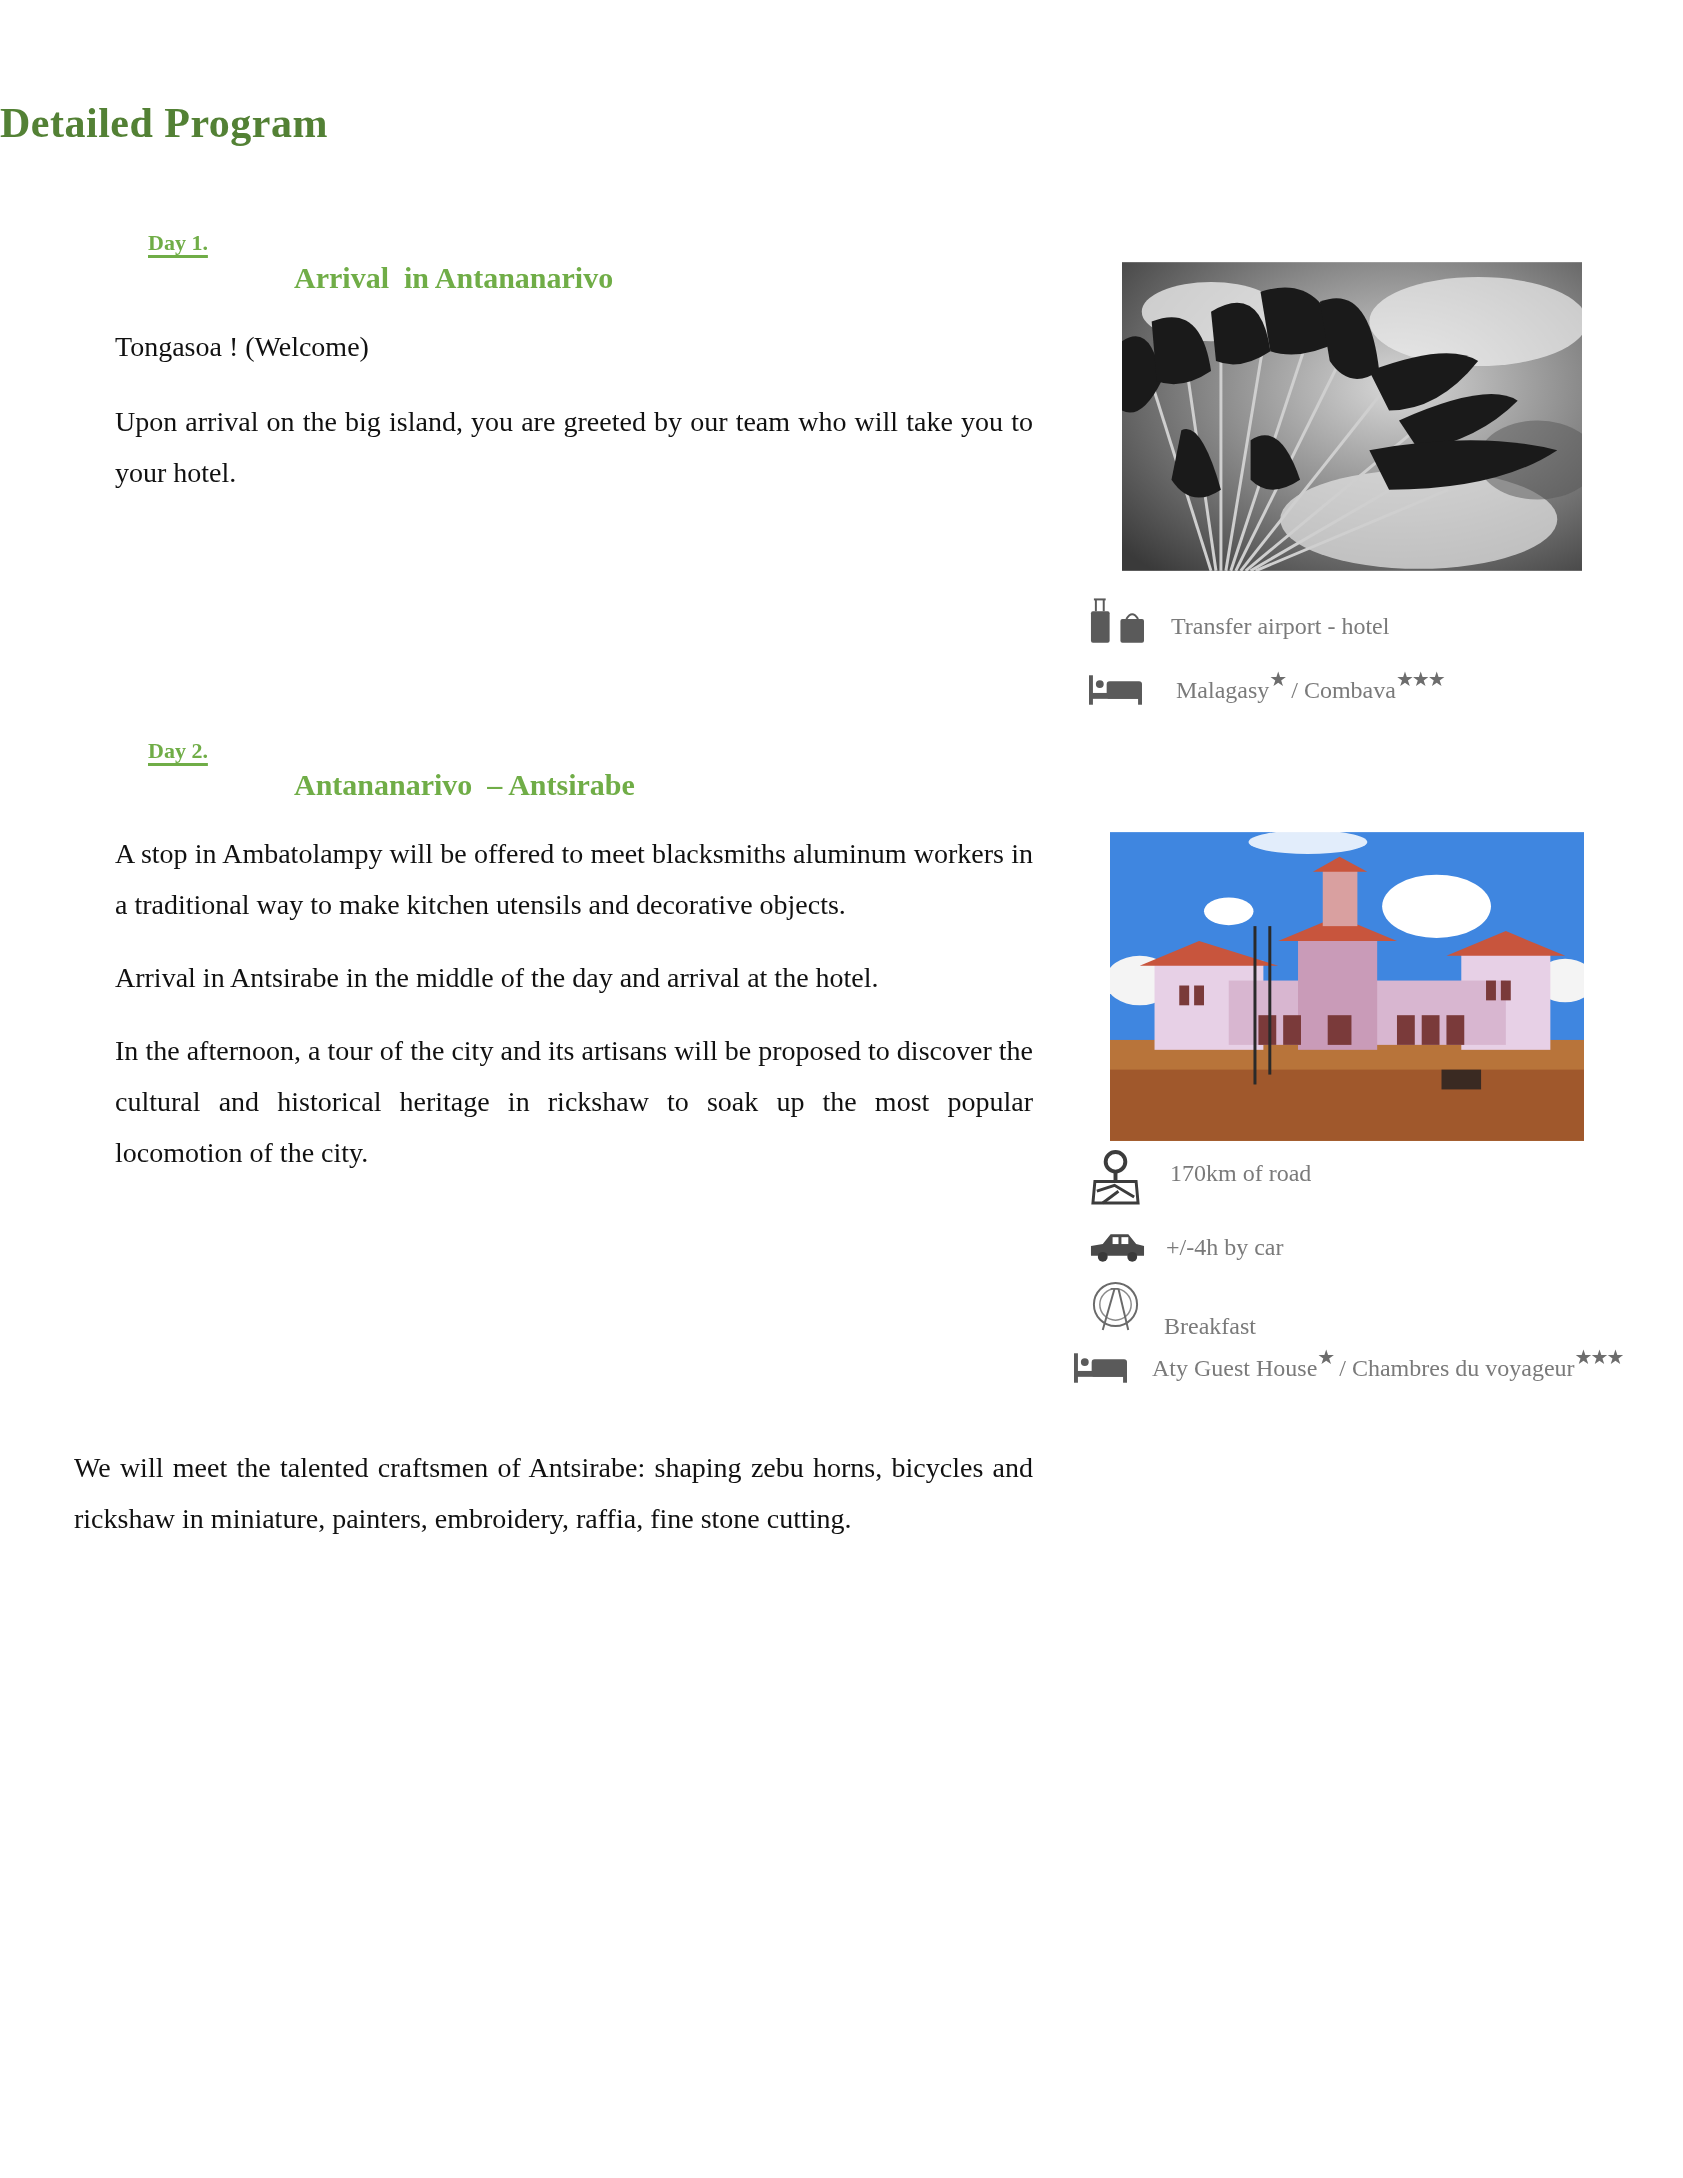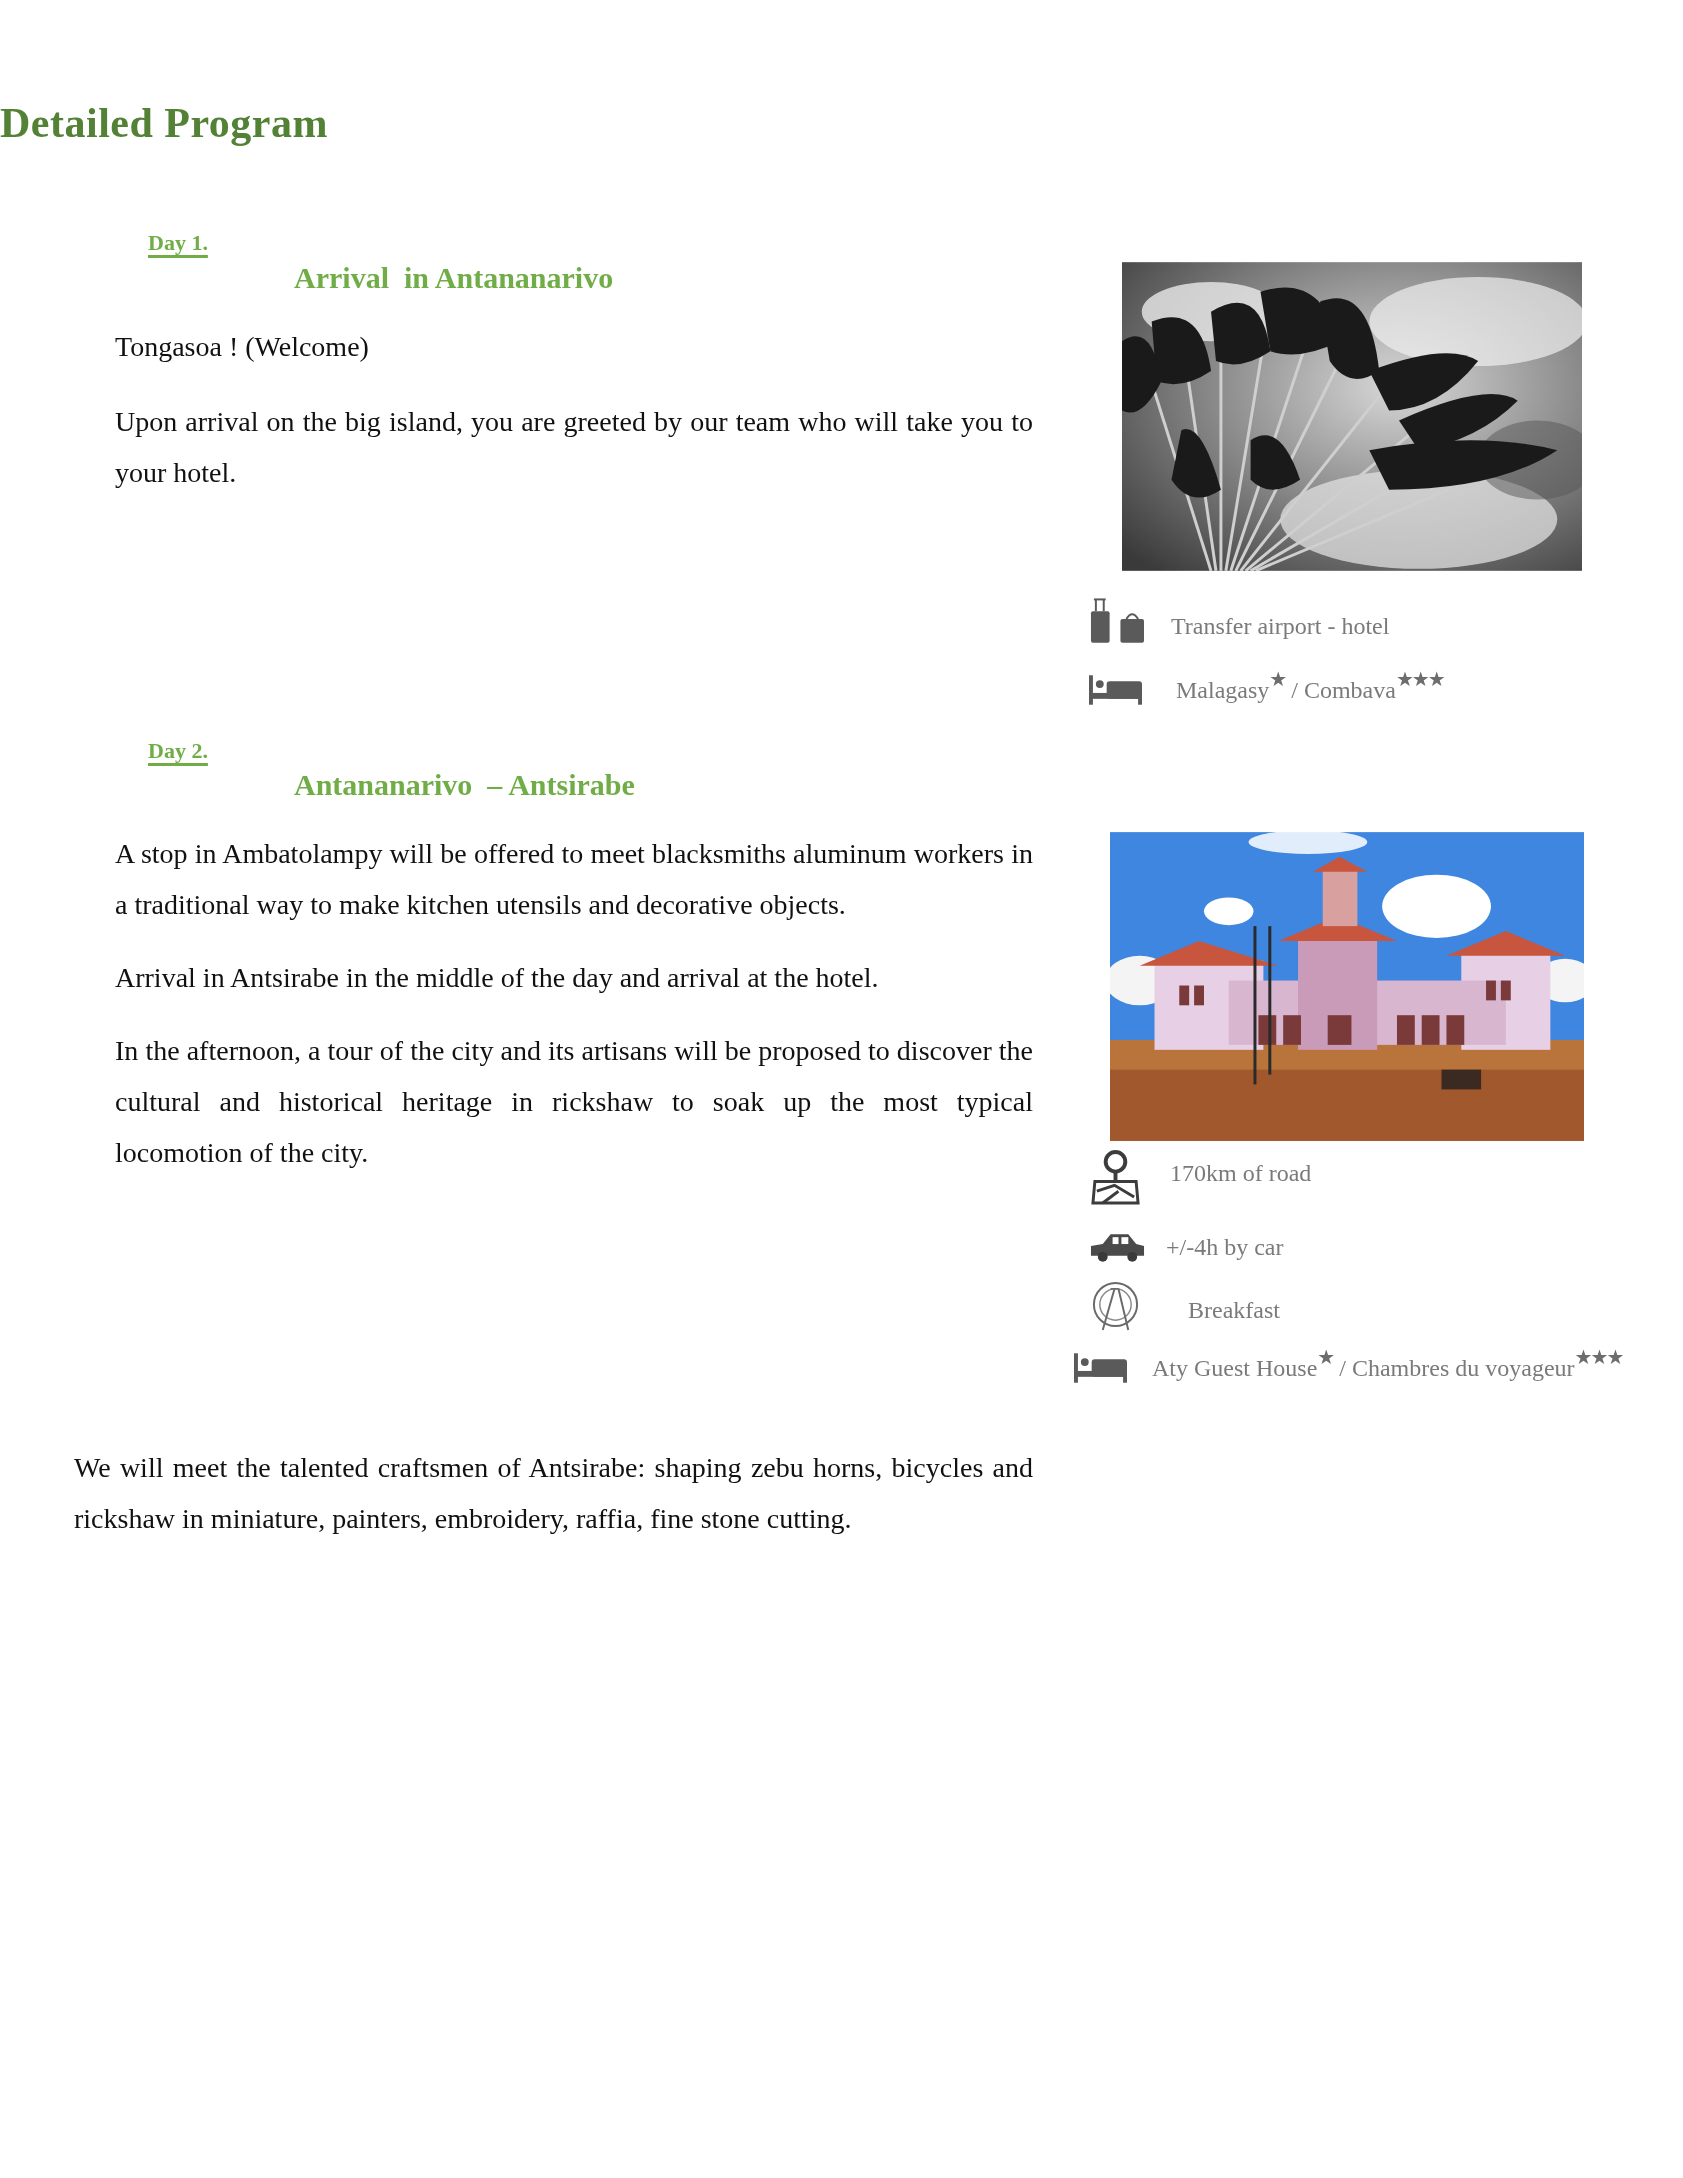--- a/index.html
+++ b/index.html
@@ -100,21 +100,21 @@
     <span>Malagasy</span><span class="stars">★</span><span> / </span><span>Combava</span><span class="stars">★★★</span>
   </span>
 </div>
 
 <div class="abs day-label" style="left:148px; top:738px;">Day 2.</div>
 <div class="abs day-title" style="left:294px; top:745px; white-space:pre;">Antananarivo  – Antsirabe</div>
 
 <div class="abs body-text" style="left:99px; top:812px; width:950px;">
   <p class="para" style="margin-bottom:22px;">A stop in Ambatolampy will be offered to meet blacksmiths aluminum workers in a traditional way to make kitchen utensils and decorative objects.</p>
   <p class="para" style="margin-bottom:22px;">Arrival in Antsirabe in the middle of the day and arrival at the hotel.</p>
-  <p class="para">In the afternoon, a tour of the city and its artisans will be proposed to discover the cultural and historical heritage in rickshaw to soak up the most typical locomotion of the city.</p>
+  <p class="para">In the afternoon, a tour of the city and its artisans will be proposed to discover the cultural and historical heritage in rickshaw to soak up the most popular locomotion of the city.</p>
 </div>
 <div class="abs body-text" style="left:58px; top:1426px; width:991px;">
   <p class="para">We will meet the talented craftsmen of Antsirabe: shaping zebu horns, bicycles and rickshaw in miniature, painters, embroidery, raffia, fine stone cutting.</p>
 </div>
 
 <div class="abs photo" style="left:1110px; top:832px; width:474px; height:309px;">
   <svg width="474" height="309" viewBox="0 0 479 312">
     <rect width="479" height="230" fill="#3f86e0"></rect>
     <ellipse cx="330" cy="75" rx="55" ry="32" fill="#ffffff"></ellipse>
     <ellipse cx="120" cy="80" rx="25" ry="14" fill="#ffffff"></ellipse>
@@ -184,21 +184,21 @@
 <div class="abs" style="left:1089px; top:1277px; width:495px; height:55px;">
   <span class="abs icon" style="left:0; top:0;">
     <svg width="53" height="55" viewBox="0 0 54 56">
       <circle cx="27" cy="28" r="22" fill="none" stroke="#6a6a6a" stroke-width="2"></circle>
       <circle cx="27" cy="28" r="16" fill="none" stroke="#8a8a8a" stroke-width="1.5"></circle>
       <path d="M14 54 L26 12" stroke="#6a6a6a" stroke-width="2"></path>
       <path d="M40 54 L30 12" stroke="#6a6a6a" stroke-width="2"></path>
       <path d="M22 12 L30 12" stroke="#6a6a6a" stroke-width="1.5"></path>
     </svg>
   </span>
-  <span class="abs info-text" style="left:75px; top:20px;margin-left:24px;">Breakfast</span>
+  <span class="abs info-text" style="left:75px; top:36px;">Breakfast</span>
 </div>
 
 <div class="abs" style="left:1074px; top:1341px; width:594px; height:50px;">
   <span class="abs icon" style="left:0; top:12px;">
     <svg width="53" height="30" viewBox="0 0 54 30">
       <rect x="0" y="0" width="4" height="30" fill="#5a5a5a"></rect>
       <circle cx="11" cy="9" r="4" fill="#5a5a5a"></circle>
       <rect x="18" y="6" width="36" height="18" rx="3" fill="#5a5a5a"></rect>
       <rect x="0" y="18" width="54" height="6" fill="#5a5a5a"></rect>
       <rect x="50" y="20" width="4" height="10" fill="#5a5a5a"></rect>

